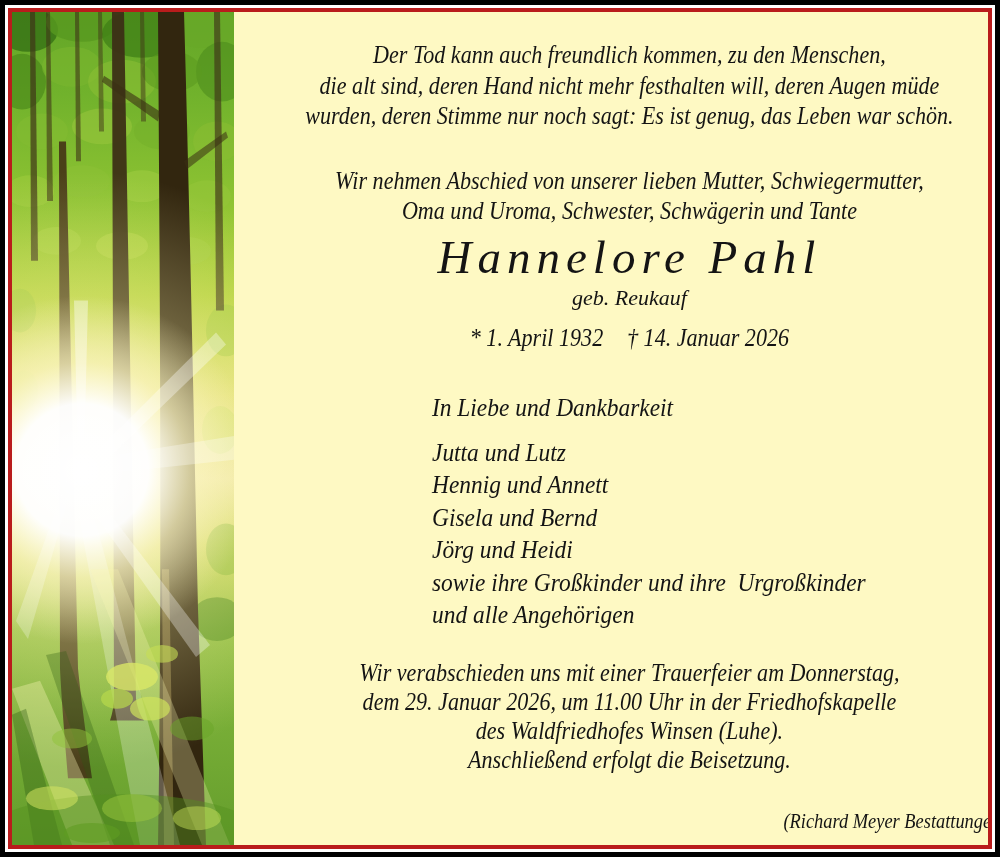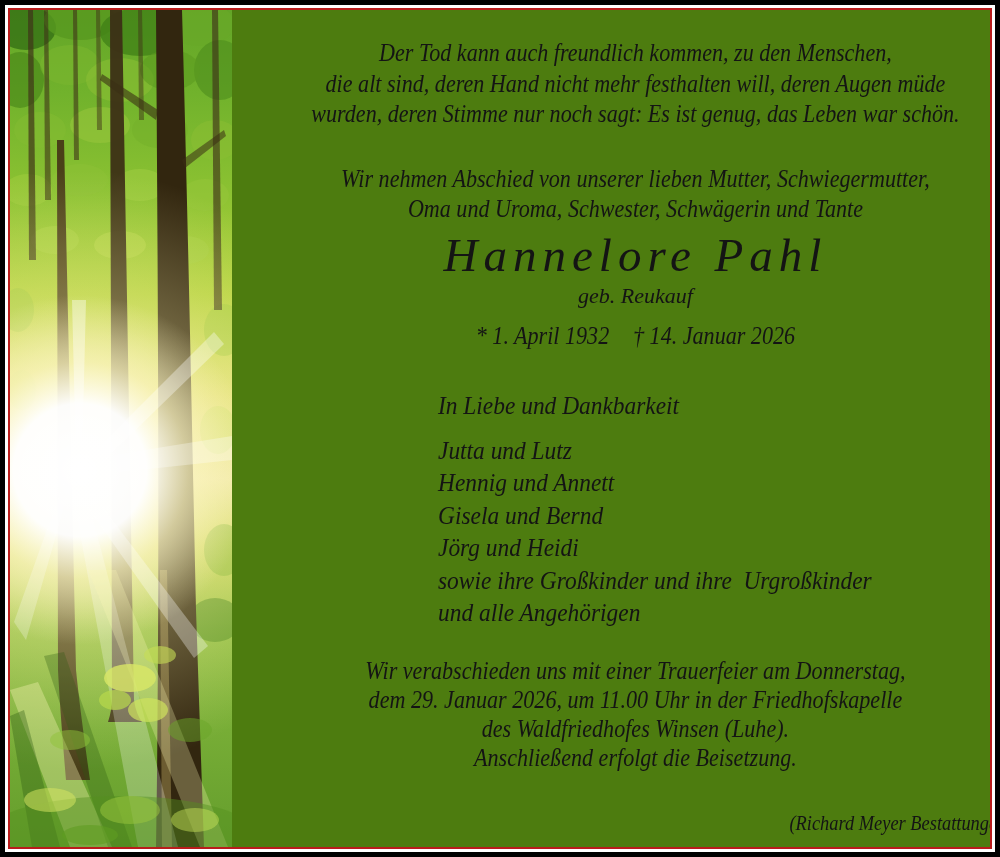--- a/index.html
+++ b/index.html
@@ -6,22 +6,22 @@
   body{
     width:1000px;height:857px;position:relative;background:#ffffff;
     font-family:"Liberation Serif","DejaVu Serif",serif;
     color:#141414;overflow:hidden;
   }
   .frame{
     position:absolute;inset:0;border:5px solid #000;padding:3px;
     box-sizing:border-box;background:#fff;
   }
   .inner{
-    border:2px solid #b91c1c;width:100%;height:100%;box-sizing:border-box;
-    display:flex;overflow:hidden;background:#4d7c0f;gap:8px;
+    border:4px solid #b91c1c;width:100%;height:100%;box-sizing:border-box;
+    display:flex;overflow:hidden;background:#fef9c3;
   }
   .photo{flex:0 0 222px;width:222px;position:relative;}
   .photo svg{display:block;width:100%;height:100%;}
   .content{
     flex:1;box-sizing:border-box;display:flex;flex-direction:column;
     font-style:italic;text-align:center;padding:28px 14px 10px 14px;
     line-height:1.18;
   }
   .line{white-space:nowrap;}
   .cond{transform:scaleX(0.85);transform-origin:50% 50%;}

